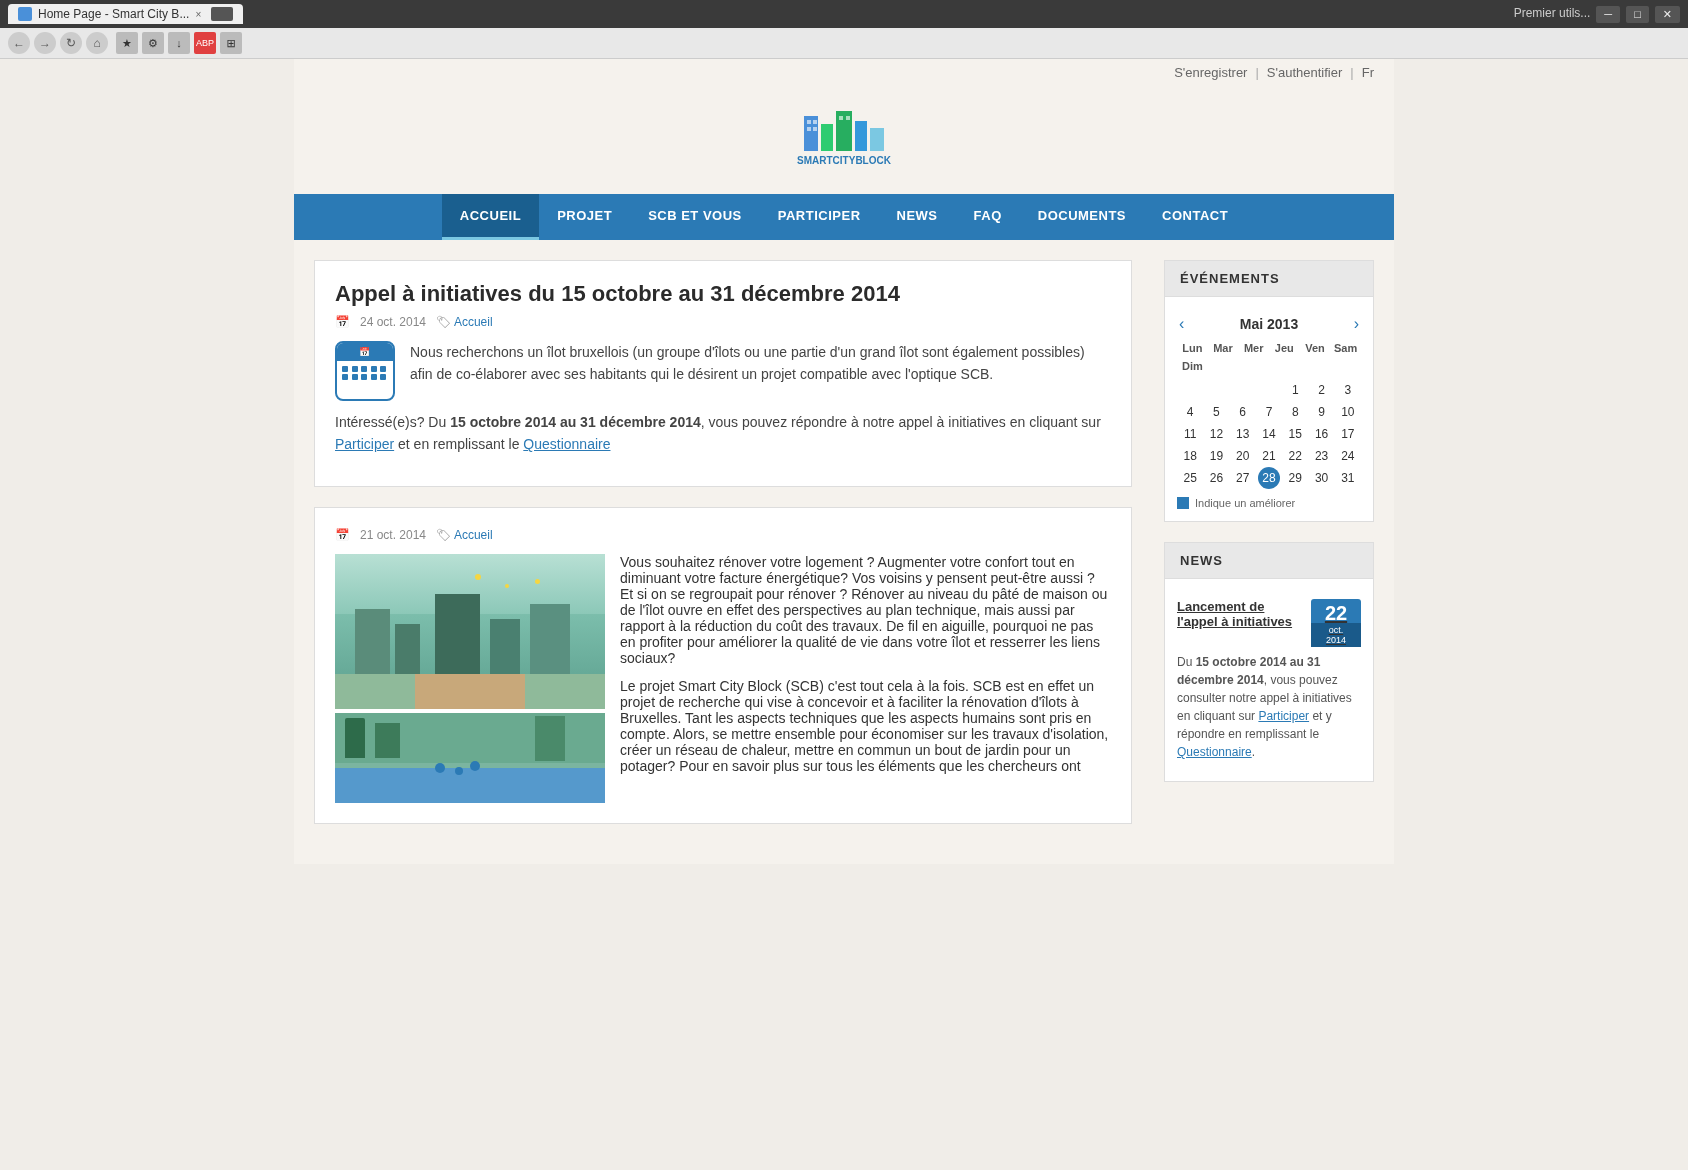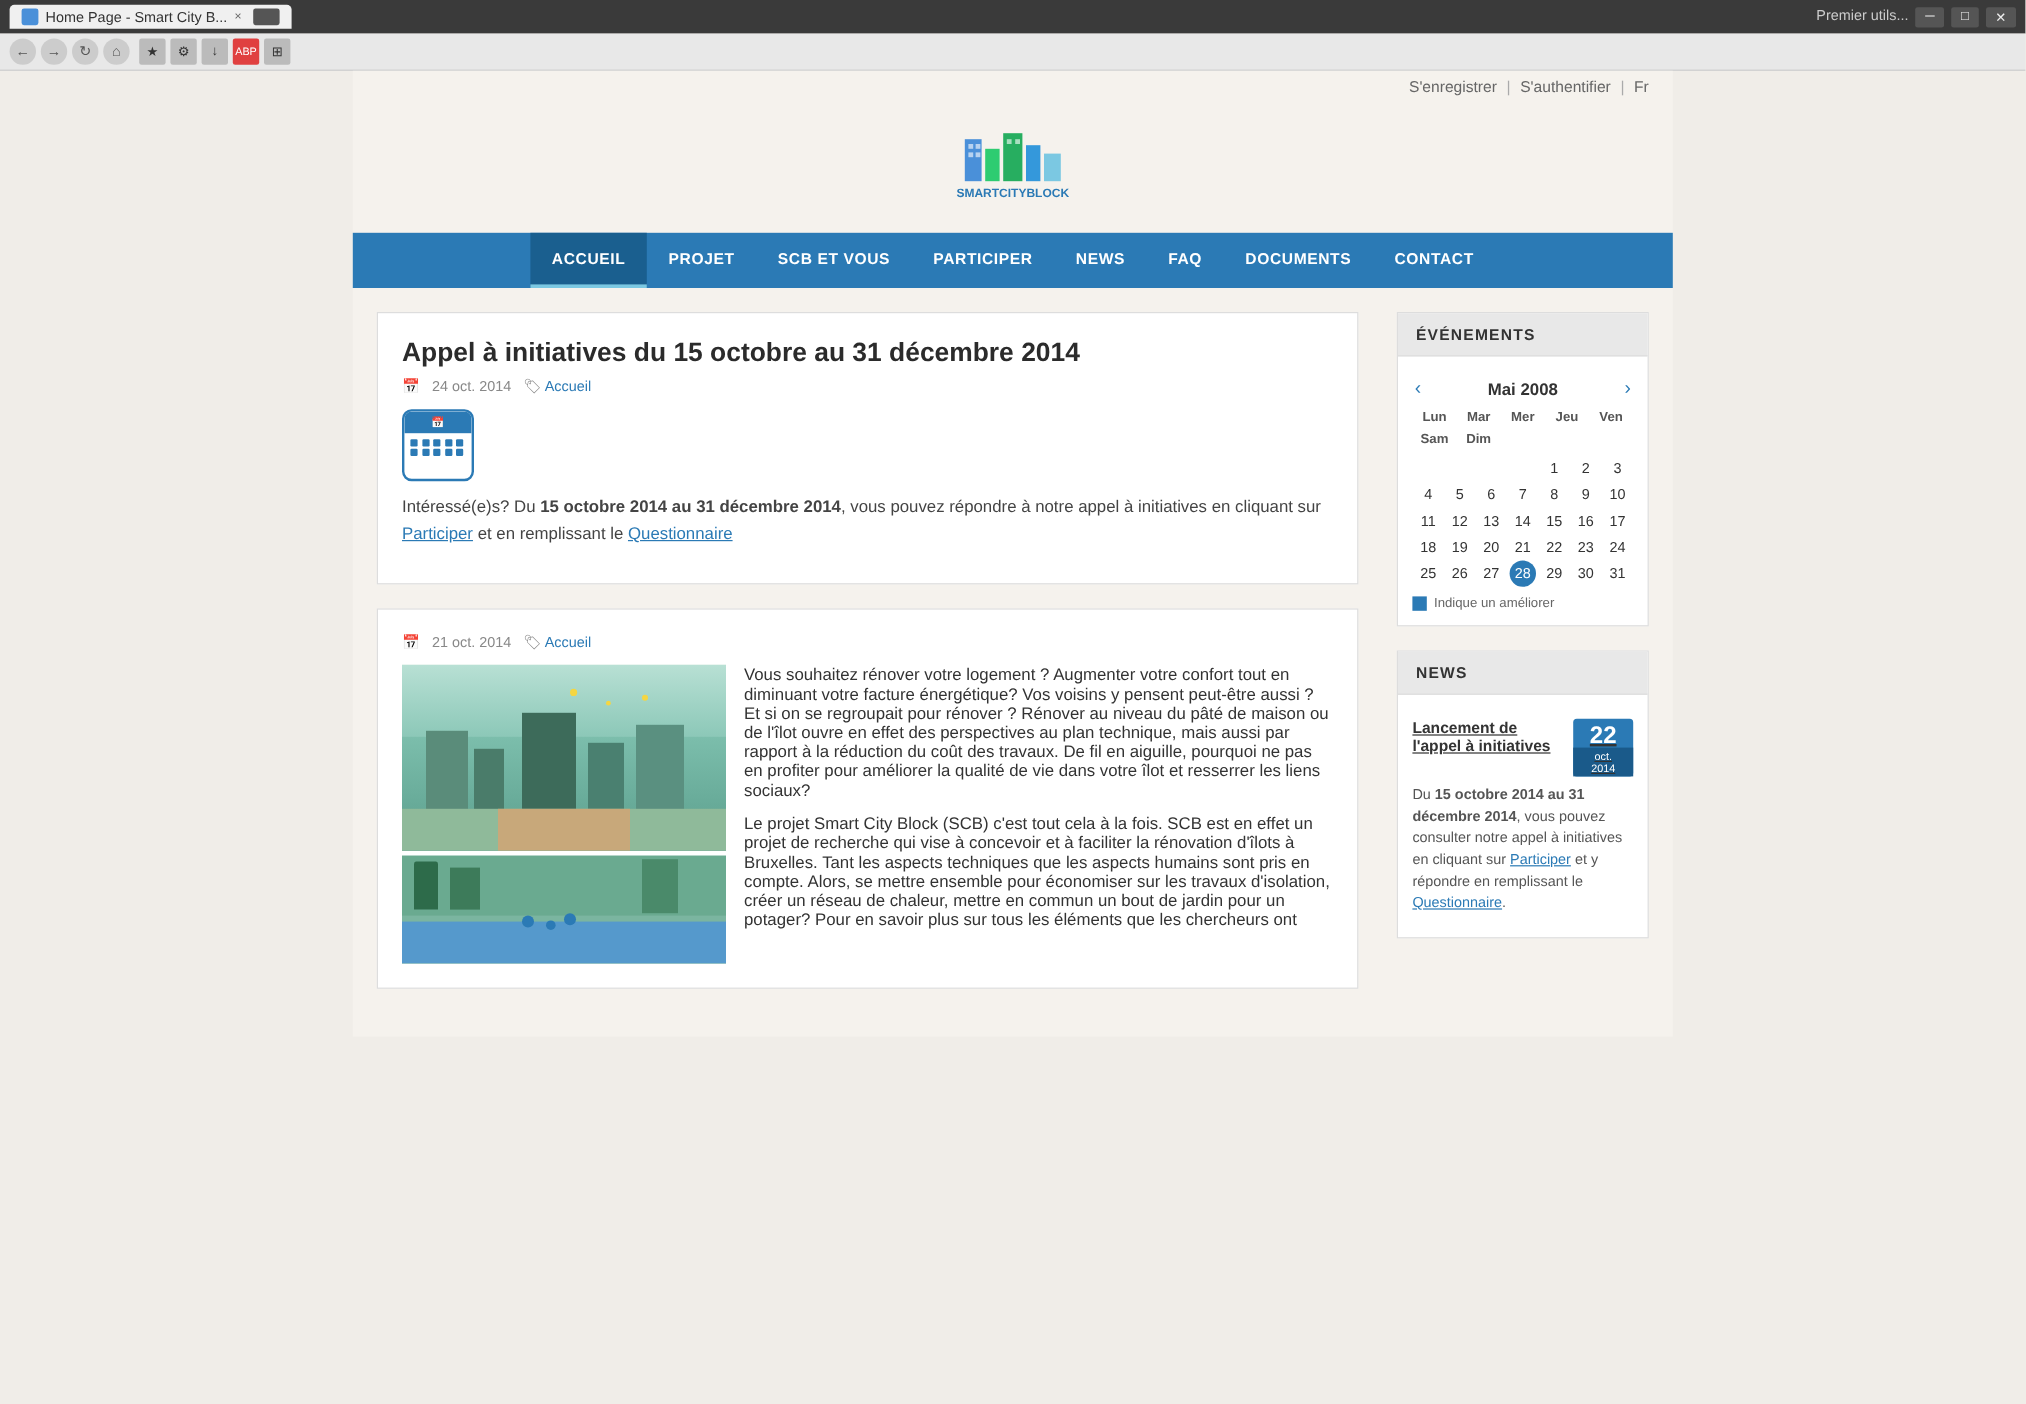--- a/index.html
+++ b/index.html
@@ -209,21 +209,21 @@
       align-items: center;
       justify-content: space-between;
       padding: 6px 2px;
       font-weight: bold;
       font-size: 14px;
       color: #333;
     }
     .cal-nav { background: none; border: none; cursor: pointer; color: #2b7ab5; font-size: 16px; }
     .cal-days-header {
       display: grid;
-      grid-template-columns: repeat(5, 1fr);
+      grid-template-columns: repeat(6, 1fr);
       text-align: center;
       font-size: 11px;
       font-weight: bold;
       color: #555;
       margin-bottom: 4px;
     }
     .cal-days-header span { padding: 3px 0; }
     .cal-grid-full {
       display: grid;
       grid-template-columns: repeat(7, 1fr);
@@ -413,20 +413,21 @@
                 <div style="width:6px;height:6px;background:#2b7ab5;border-radius:1px;"></div>
                 <div style="width:6px;height:6px;background:#2b7ab5;border-radius:1px;"></div>
                 <div style="width:6px;height:6px;background:#2b7ab5;border-radius:1px;"></div>
                 <div style="width:6px;height:6px;background:#2b7ab5;border-radius:1px;"></div>
                 <div style="width:6px;height:6px;background:#2b7ab5;border-radius:1px;"></div>
                 <div style="width:6px;height:6px;background:#2b7ab5;border-radius:1px;"></div>
                 <div style="width:6px;height:6px;background:#2b7ab5;border-radius:1px;"></div>
                 <div style="width:6px;height:6px;background:#2b7ab5;border-radius:1px;"></div>
               </div>
             </div>
+            <p>Nous recherchons un îlot bruxellois (un groupe d'îlots ou une partie d'un grand îlot sont également possibles) afin de co-élaborer avec ses habitants qui le désirent un projet compatible avec l'optique SCB.</p>
           </div>
           <p style="margin-top:10px;">
             Intéressé(e)s? Du <strong>15 octobre 2014 au 31 décembre 2014</strong>, vous pouvez répondre à notre appel à initiatives en cliquant sur <a href="#">Participer</a>  et en remplissant le <a href="#">Questionnaire</a>
           </p>
         </div>
       </div>
 
       <div class="article-card">
         <div class="article-meta">
           <span class="cal-icon">📅</span>
@@ -482,21 +483,21 @@
     </div>
 
     <div class="sidebar">
 
       <div class="sidebar-widget">
         <div class="widget-title">ÉVÉNEMENTS</div>
         <div class="widget-body">
           <div class="mini-calendar">
             <div class="cal-header">
               <button class="cal-nav">‹</button>
-              <span>Mai 2008</span>
+              <span>Mai 2013</span>
               <button class="cal-nav">›</button>
             </div>
             <div class="cal-days-header">
               <span>Lun</span>
               <span>Mar</span>
               <span>Mer</span>
               <span>Jeu</span>
               <span>Ven</span>
               <span>Sam</span>
               <span>Dim</span>

